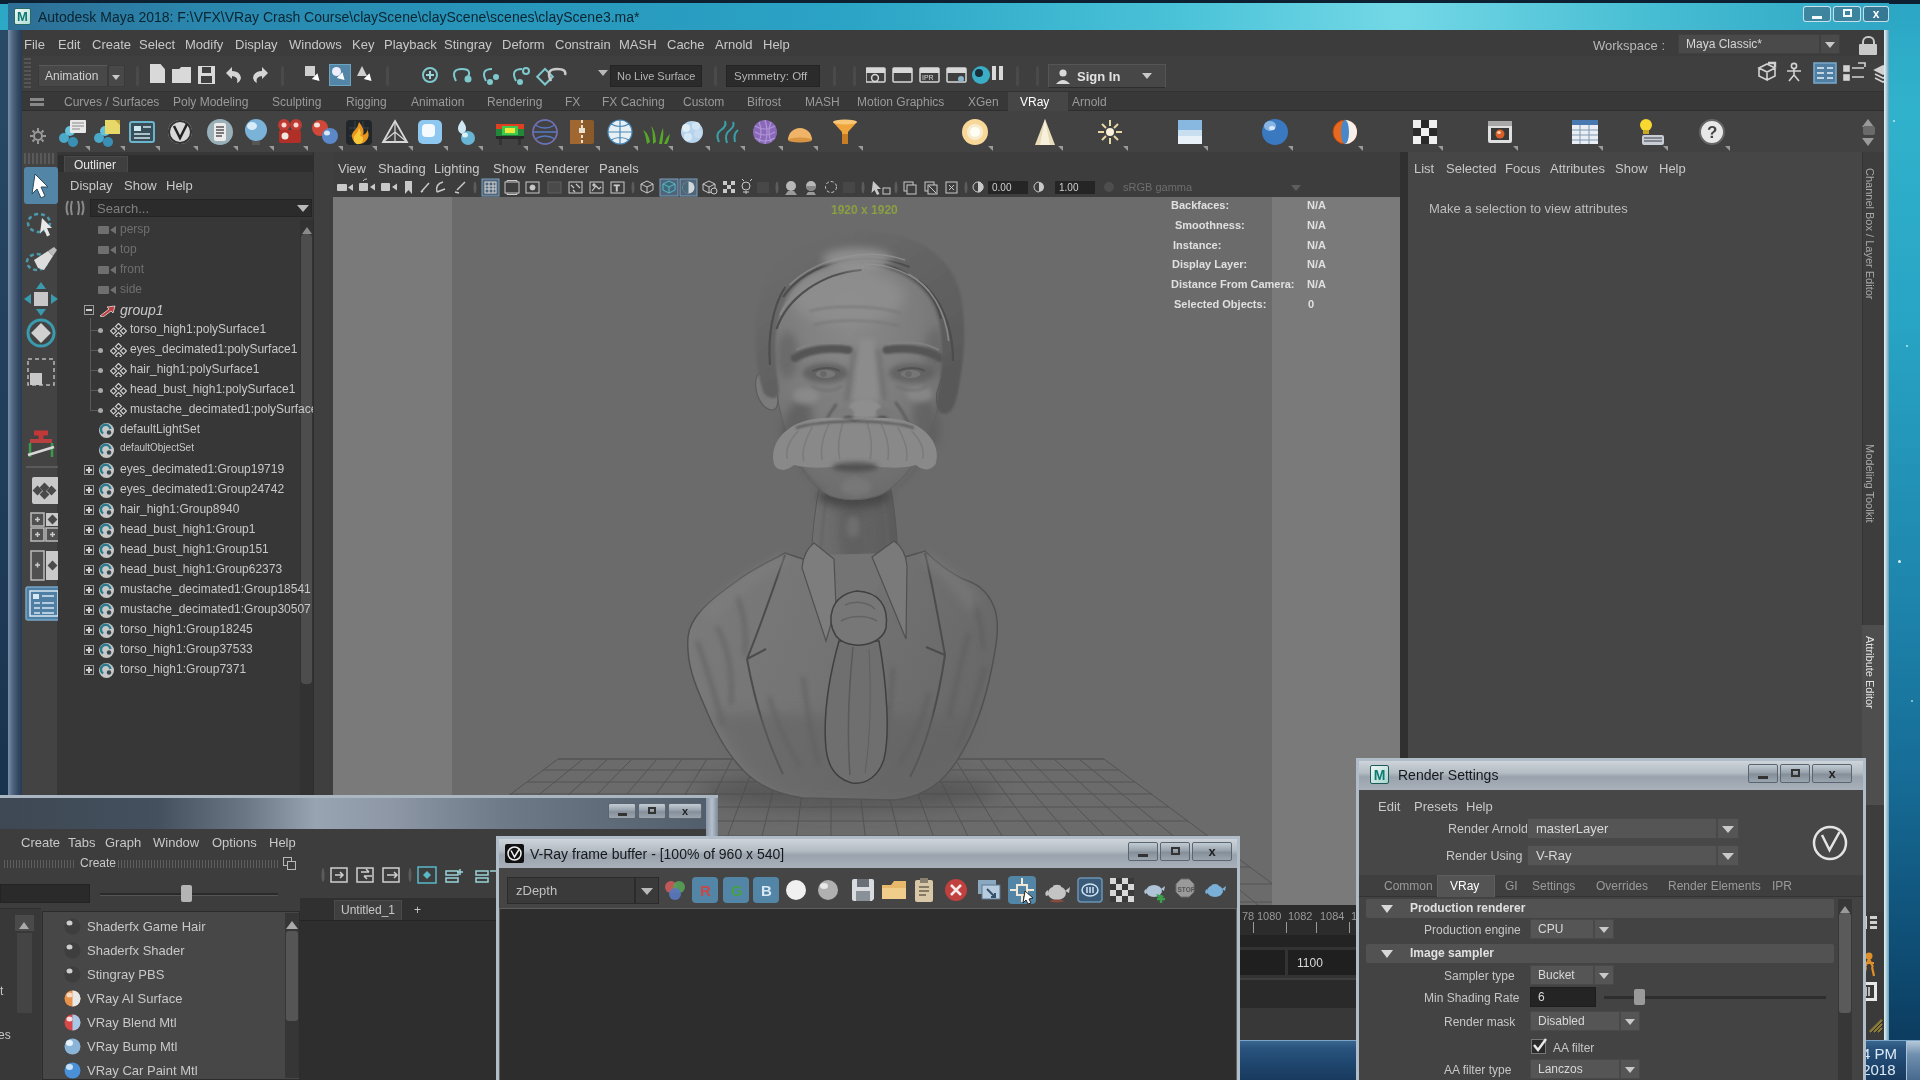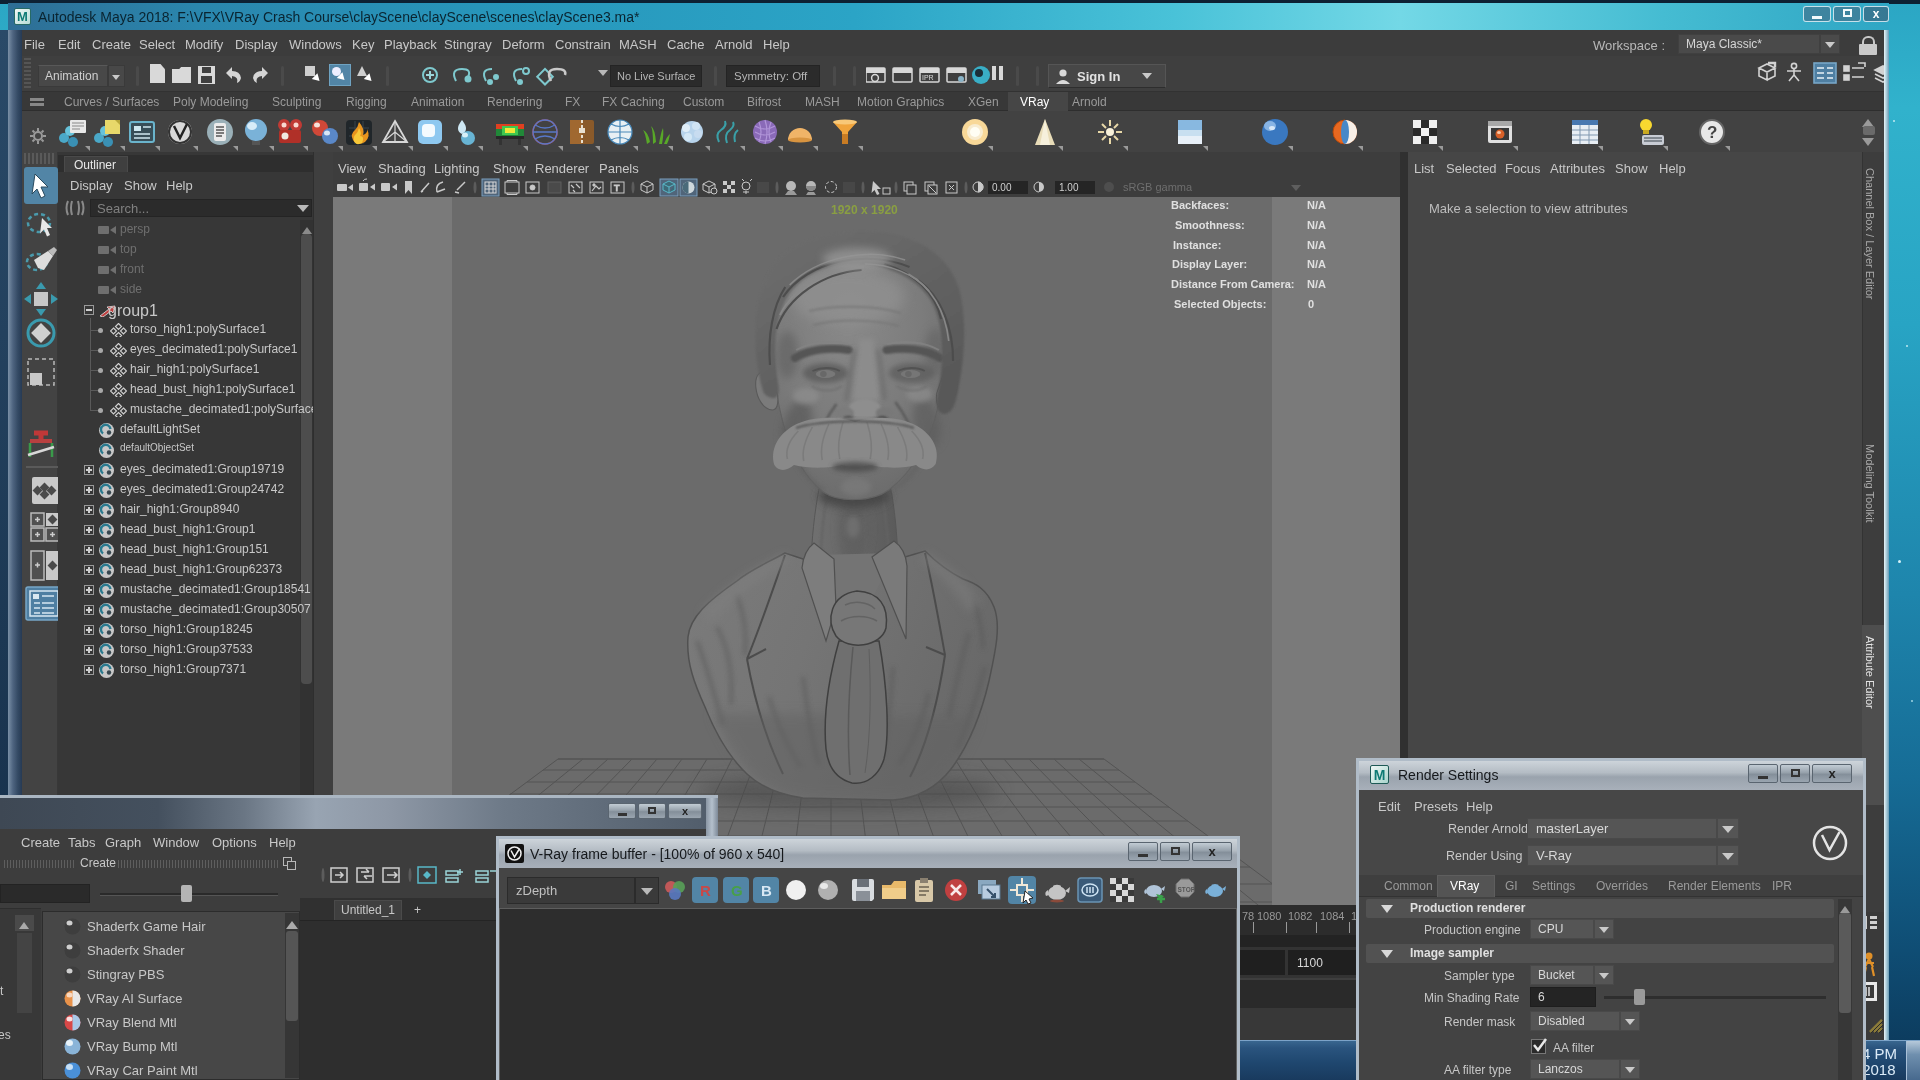--- a/index.html
+++ b/index.html
@@ -530,21 +530,21 @@
 <svg class="abs" style="left:98px;top:284px;" width="18" height="12">
     <rect x="0" y="2" width="11" height="8" rx="1" fill="#6f6f6f"></rect>
     <path d="M12 6 l6 -4 v8 z" fill="#6f6f6f"></path>
   </svg>
 <div class="t" style="left:120px;top:282px;color:#6f6f6f;font-size:12px;">side</div>
 <div class="abs" style="left:84px;top:305px;width:10px;height:10px;background:#373737;border:1px solid #9a9a9a;"></div>
 <div class="abs" style="left:86px;top:309px;width:6px;height:2px;background:#cfcfcf;"></div>
 <svg class="abs" style="left:98px;top:304px;" width="18" height="13">
     <path d="M2 12 L11 5 L9 3 L17 2 L15 9 L13 7 L5 13 Z" fill="#c04040" stroke="#e0e0e0" stroke-width="0.8"></path>
   </svg>
-<div class="t" style="left:108px;top:302px;font-size:16px;">group1</div>
+<div class="t" style="left:120px;top:302px;font-size:14px;font-style:italic;">group1</div>
 <div class="abs" style="left:98px;top:328px;width:5px;height:5px;background:#a8a8a8;border-radius:50%;"></div>
 <svg class="abs" style="left:110px;top:323px;" width="17" height="14">
     <g fill="none" stroke="#cfcfcf" stroke-width="1.2">
       <path d="M8.5 0.5 L11.5 3.5 L8.5 6.5 L5.5 3.5 Z"></path>
       <path d="M3.5 5 L6.5 8 L3.5 11 L0.5 8 Z"></path>
       <path d="M13.5 5 L16.5 8 L13.5 11 L10.5 8 Z"></path>
       <path d="M8.5 9.5 L11.5 12.5 L8.5 15.5 L5.5 12.5 Z"></path>
     </g>
   </svg>
 <div class="t" style="left:130px;top:322px;font-size:12px;">torso_high1:polySurface1</div>

